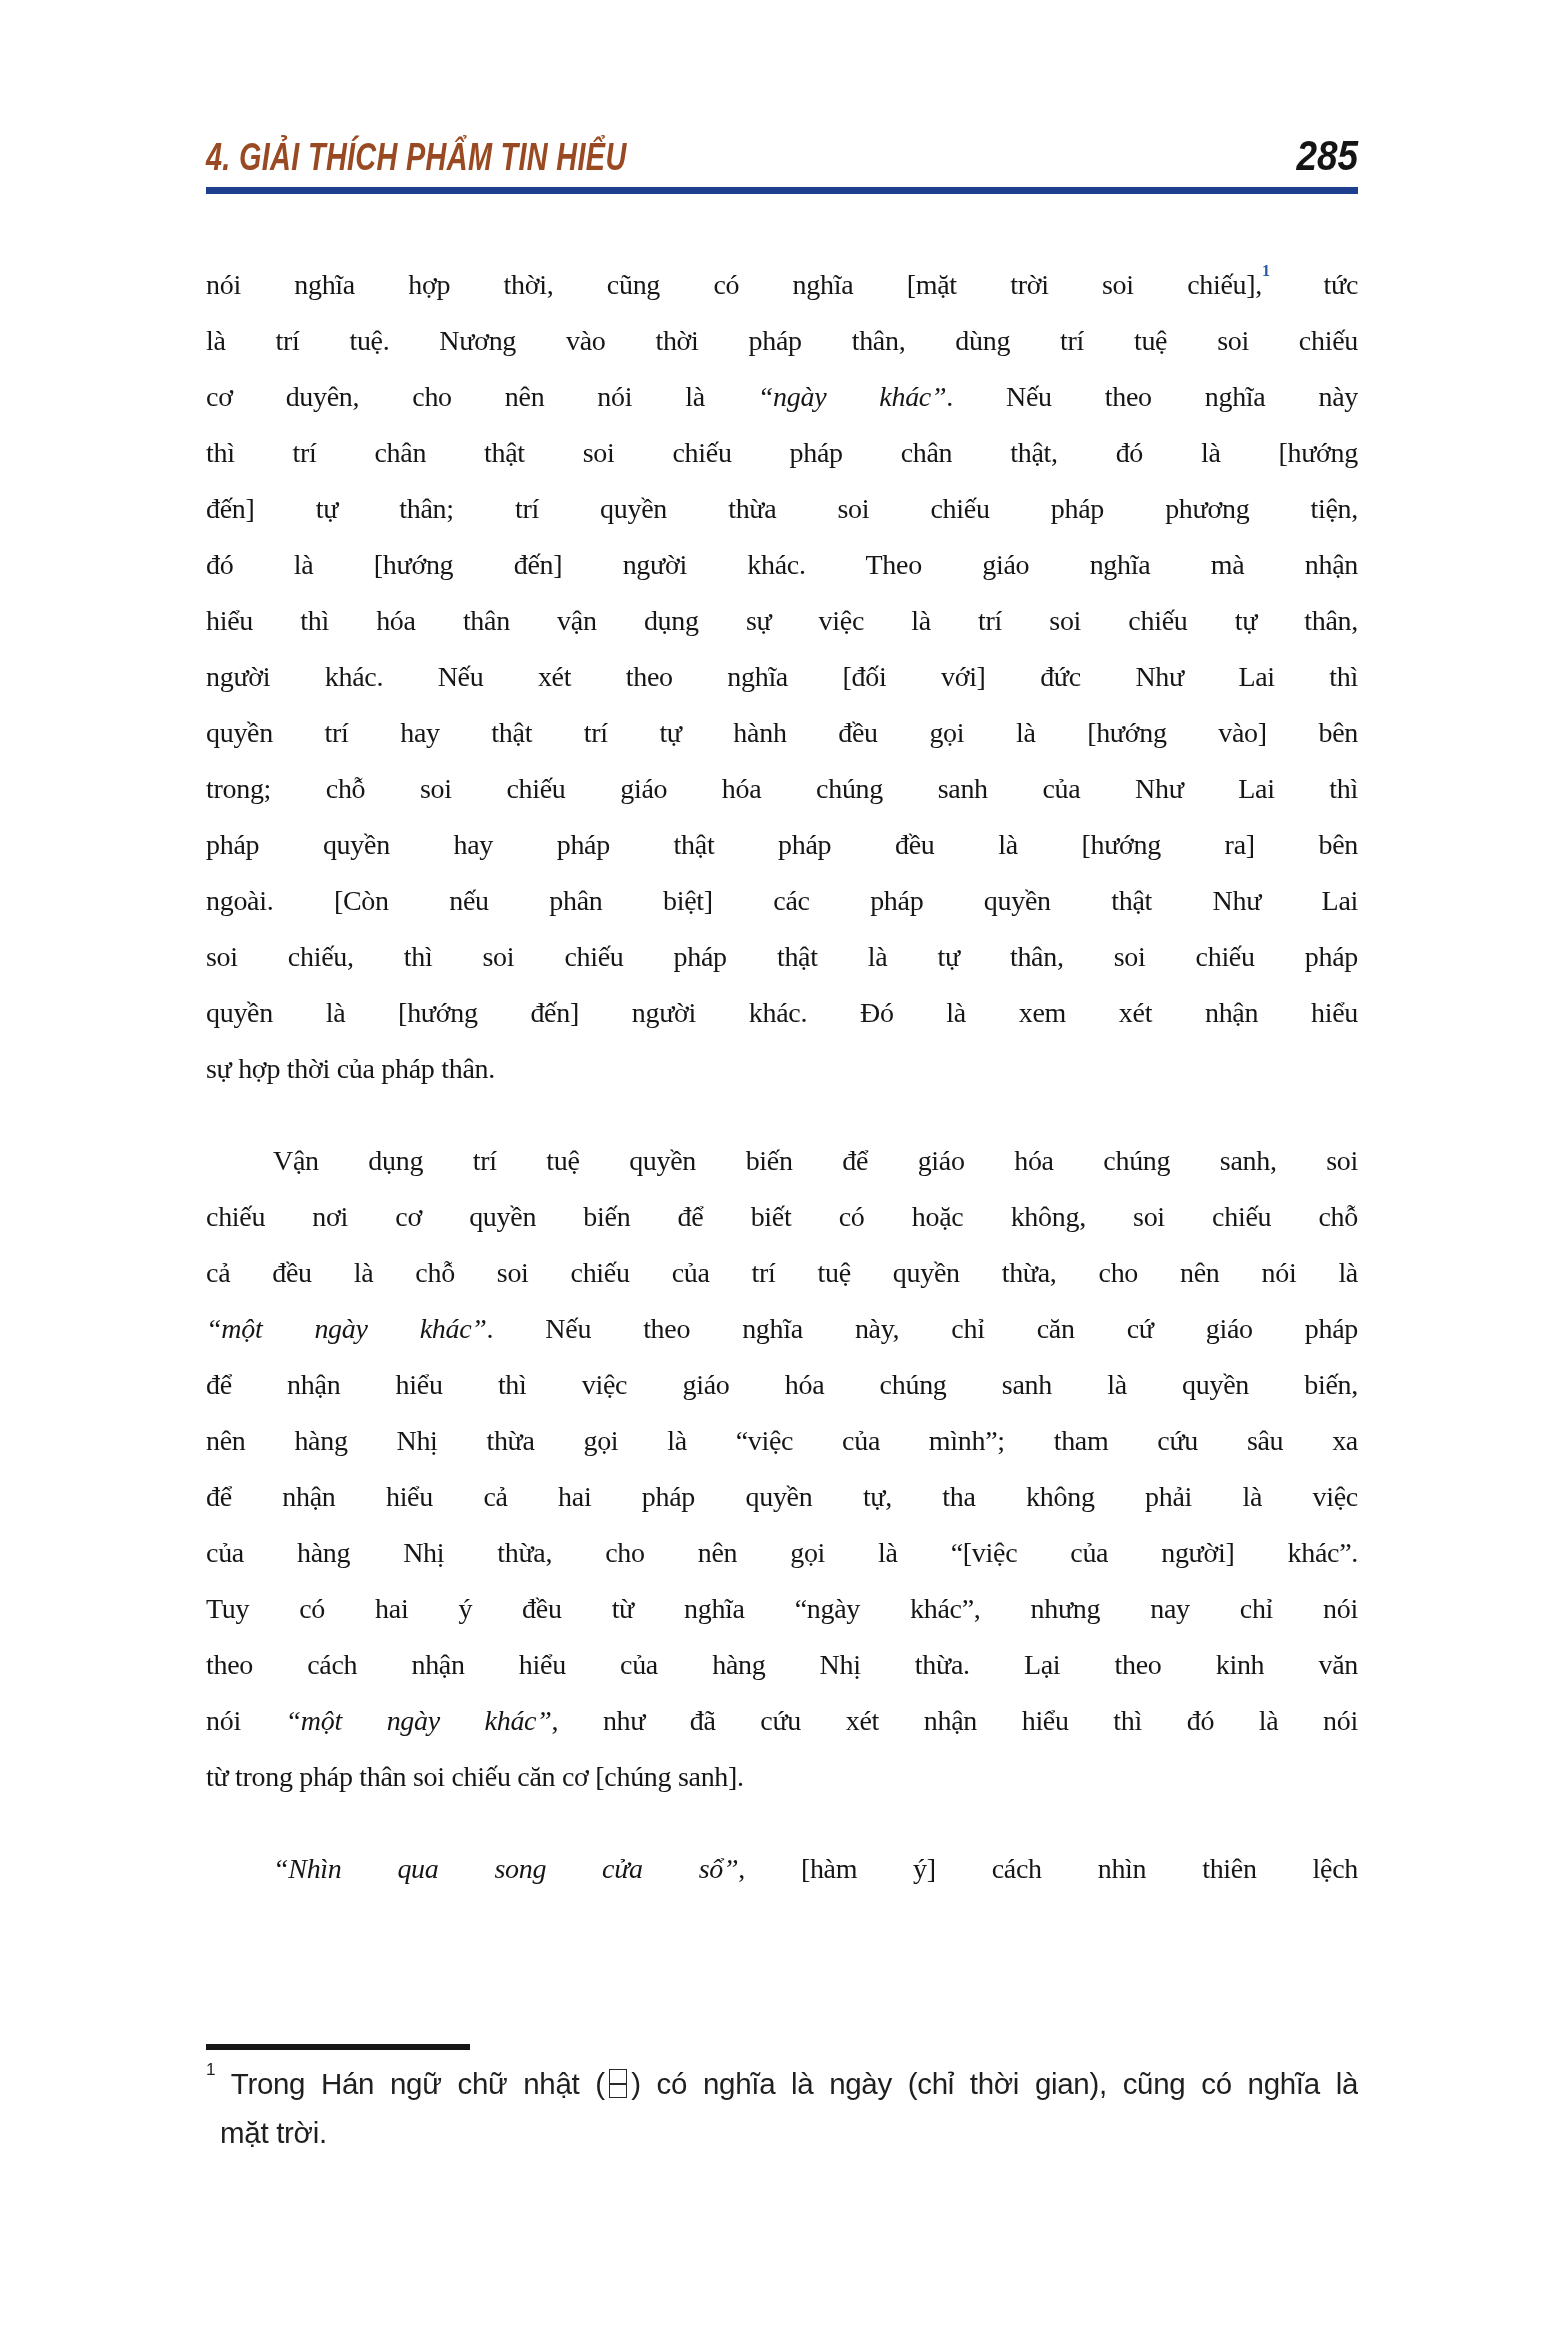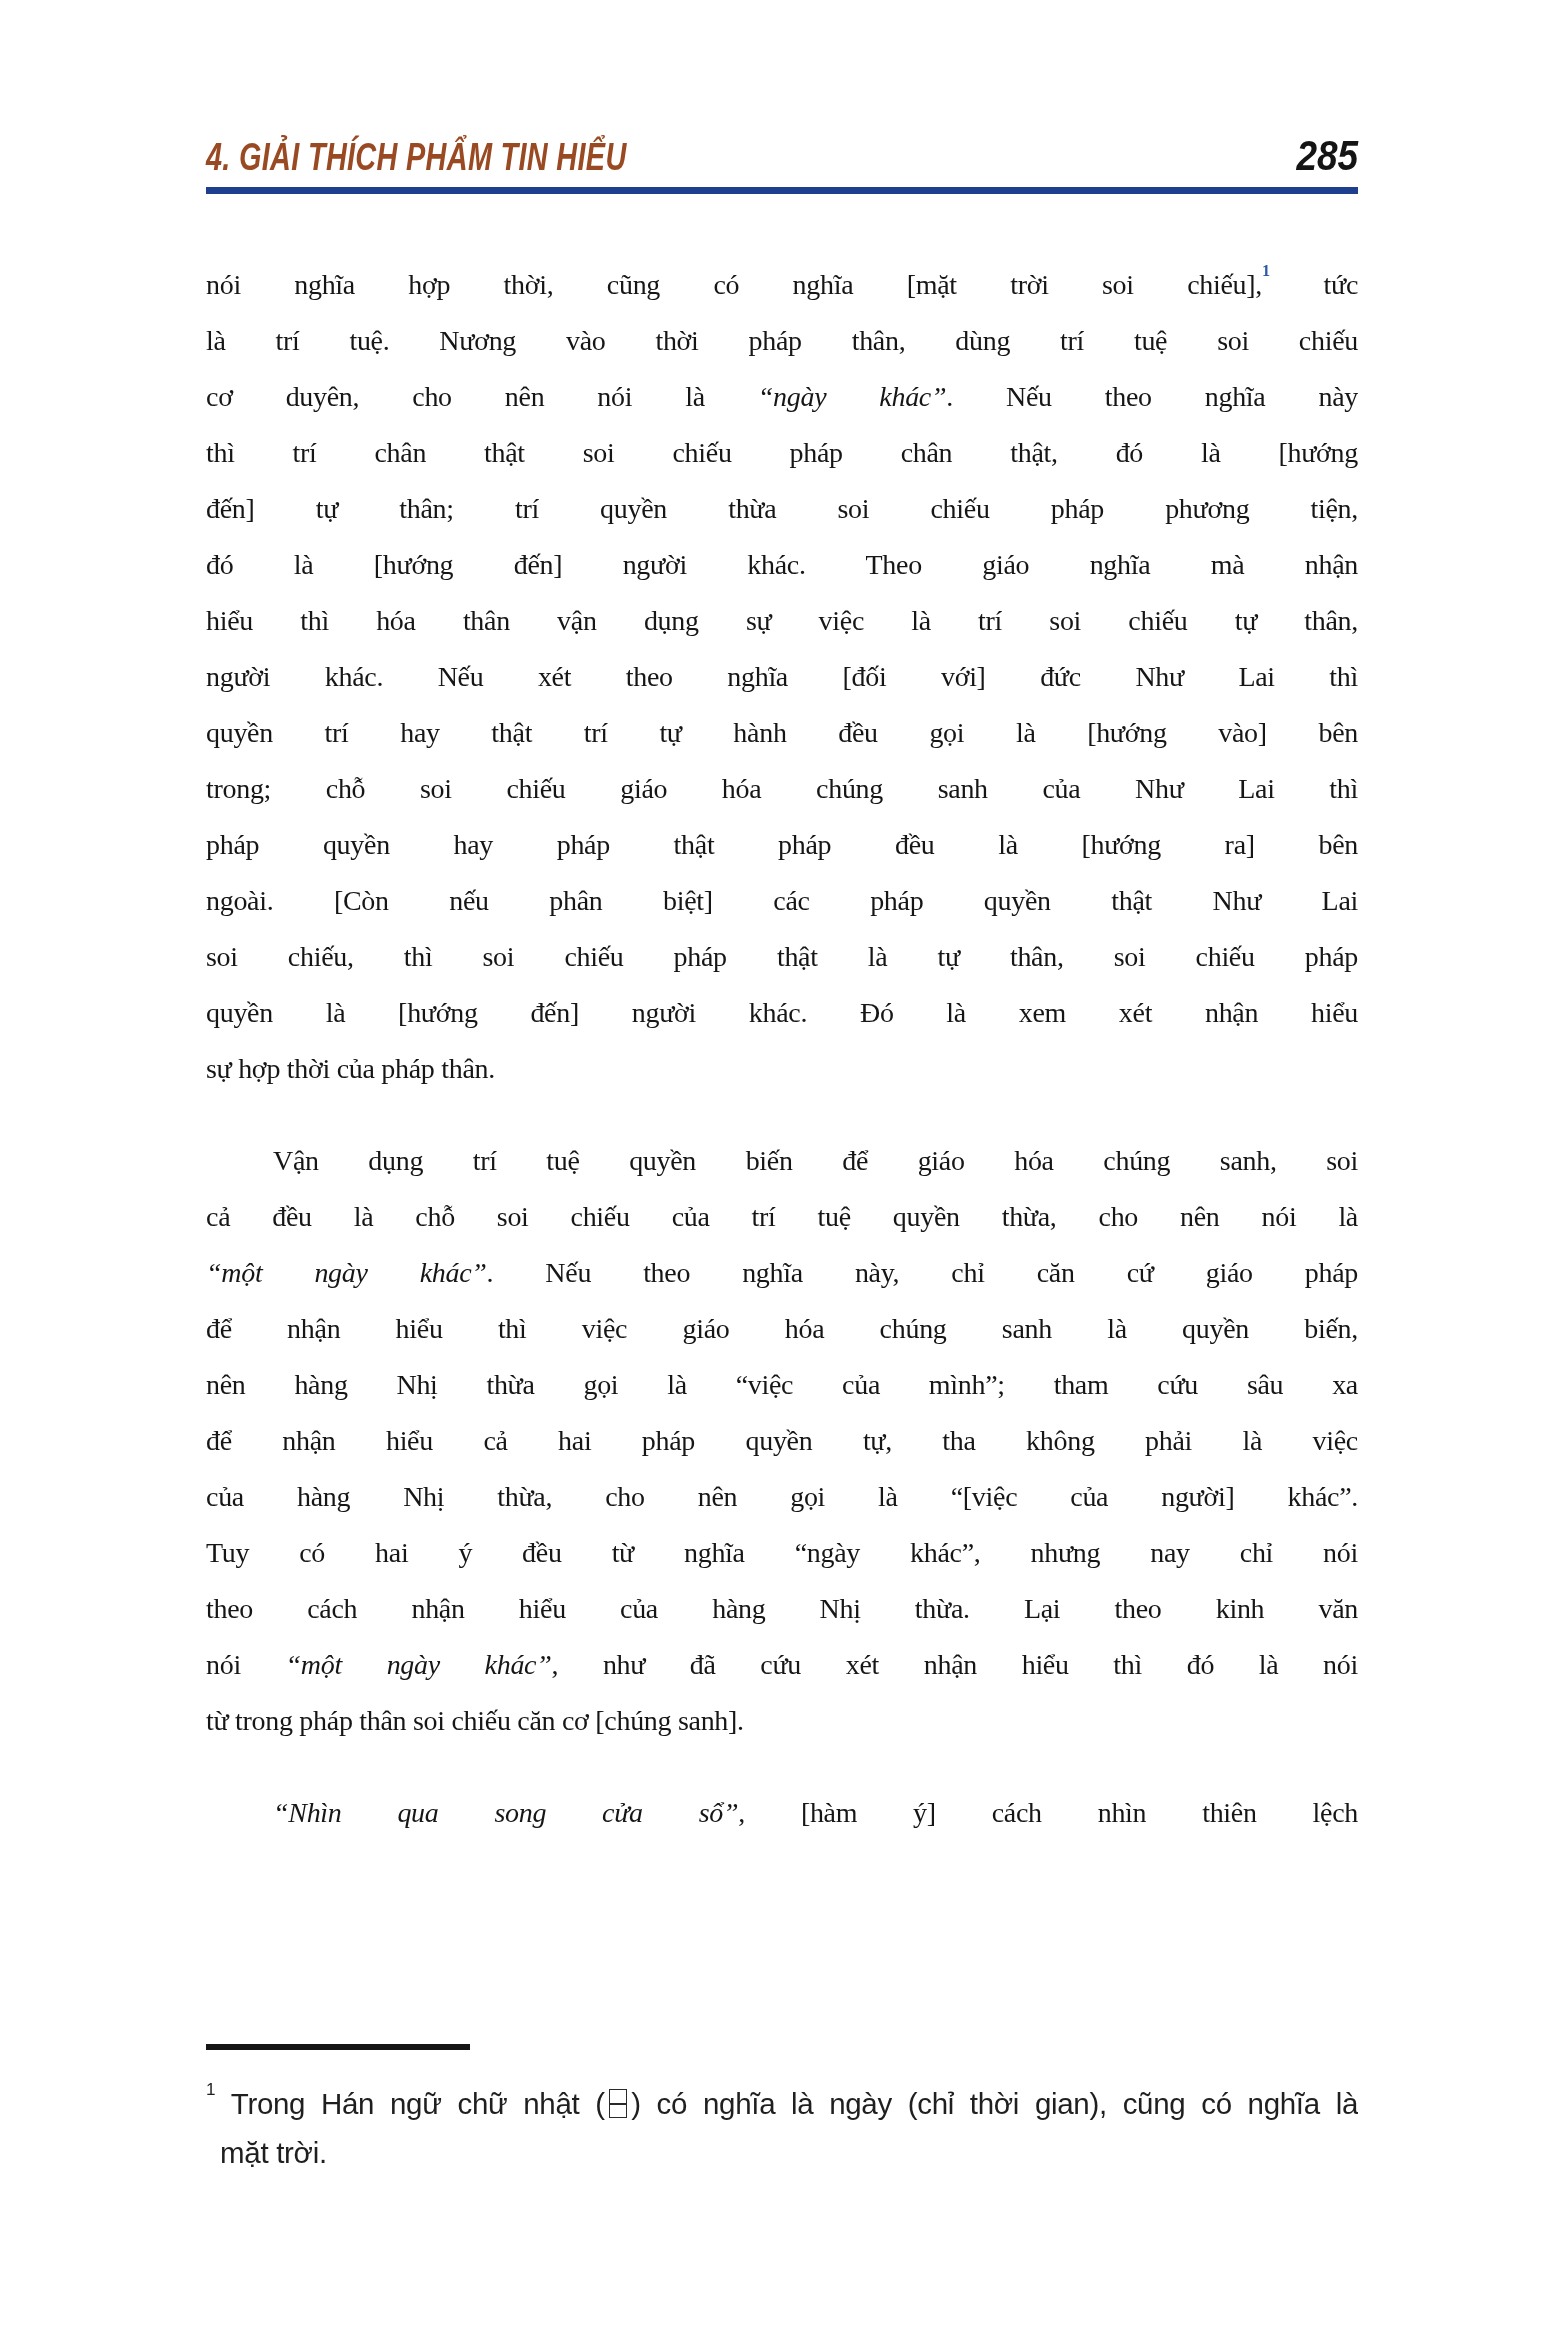--- a/index.html
+++ b/index.html
@@ -40,21 +40,21 @@
     display:inline-block;width:0.62em;height:0.98em;box-sizing:border-box;
     border:0.065em solid #2a2a2a;position:relative;vertical-align:-0.14em;margin:0 0.14em;
   }
   .cjk::after{
     content:"";position:absolute;left:0;right:0;top:50%;height:0.065em;margin-top:-0.033em;background:#2a2a2a;
   }
   
   .footnote-area{position:absolute;left:206px;width:1152px;top:2044px;}
   .fn-sep{width:264px;height:6px;background:#161616;}
   .fn{
-    margin-top:29px;font-family:"Liberation Sans",sans-serif;
+    margin-top:9px;font-family:"Liberation Sans",sans-serif;
     font-size:29.5px;line-height:49px;letter-spacing:-0.3px;color:#1f1f1f;
   }
   .fn .line{height:49px;}
   .fn .line.cont{padding-left:14px;}
 </style>
 </head>
 <body>
 
 <div class="page">
 
@@ -79,20 +79,21 @@
         <div class="line"><span>quyền trí hay thật trí tự hành đều gọi là [hướng vào] bên</span></div>
         <div class="line"><span>trong; chỗ soi chiếu giáo hóa chúng sanh của Như Lai thì</span></div>
         <div class="line"><span>pháp quyền hay pháp thật pháp đều là [hướng ra] bên</span></div>
         <div class="line"><span>ngoài. [Còn nếu phân biệt] các pháp quyền thật Như Lai</span></div>
         <div class="line"><span>soi chiếu, thì soi chiếu pháp thật là tự thân, soi chiếu pháp</span></div>
         <div class="line"><span>quyền là [hướng đến] người khác. Đó là xem xét nhận hiểu</span></div>
         <div class="line no-just"><span>sự hợp thời của pháp thân.</span></div>
       </div>
       <div class="para">
         <div class="line indent"><span>Vận dụng trí tuệ quyền biến để giáo hóa chúng sanh, soi</span></div>
+        <div class="line"><span>chiếu nơi cơ quyền biến để biết có hoặc không, soi chiếu chỗ</span></div>
         <div class="line"><span>cả đều là chỗ soi chiếu của trí tuệ quyền thừa, cho nên nói là</span></div>
         <div class="line"><span class="it">“một ngày khác”</span><span>. Nếu theo nghĩa này, chỉ căn cứ giáo pháp</span></div>
         <div class="line"><span>để nhận hiểu thì việc giáo hóa chúng sanh là quyền biến,</span></div>
         <div class="line"><span>nên hàng Nhị thừa gọi là “việc của mình”; tham cứu sâu xa</span></div>
         <div class="line"><span>để nhận hiểu cả hai pháp quyền tự, tha không phải là việc</span></div>
         <div class="line"><span>của hàng Nhị thừa, cho nên gọi là “[việc của người] khác”.</span></div>
         <div class="line"><span>Tuy có hai ý đều từ nghĩa “ngày khác”, nhưng nay chỉ nói</span></div>
         <div class="line"><span>theo cách nhận hiểu của hàng Nhị thừa. Lại theo kinh văn</span></div>
         <div class="line"><span>nói </span><span class="it">“một ngày khác”</span><span>, như đã cứu xét nhận hiểu thì đó là nói</span></div>
         <div class="line no-just"><span>từ trong pháp thân soi chiếu căn cơ [chúng sanh].</span></div>

